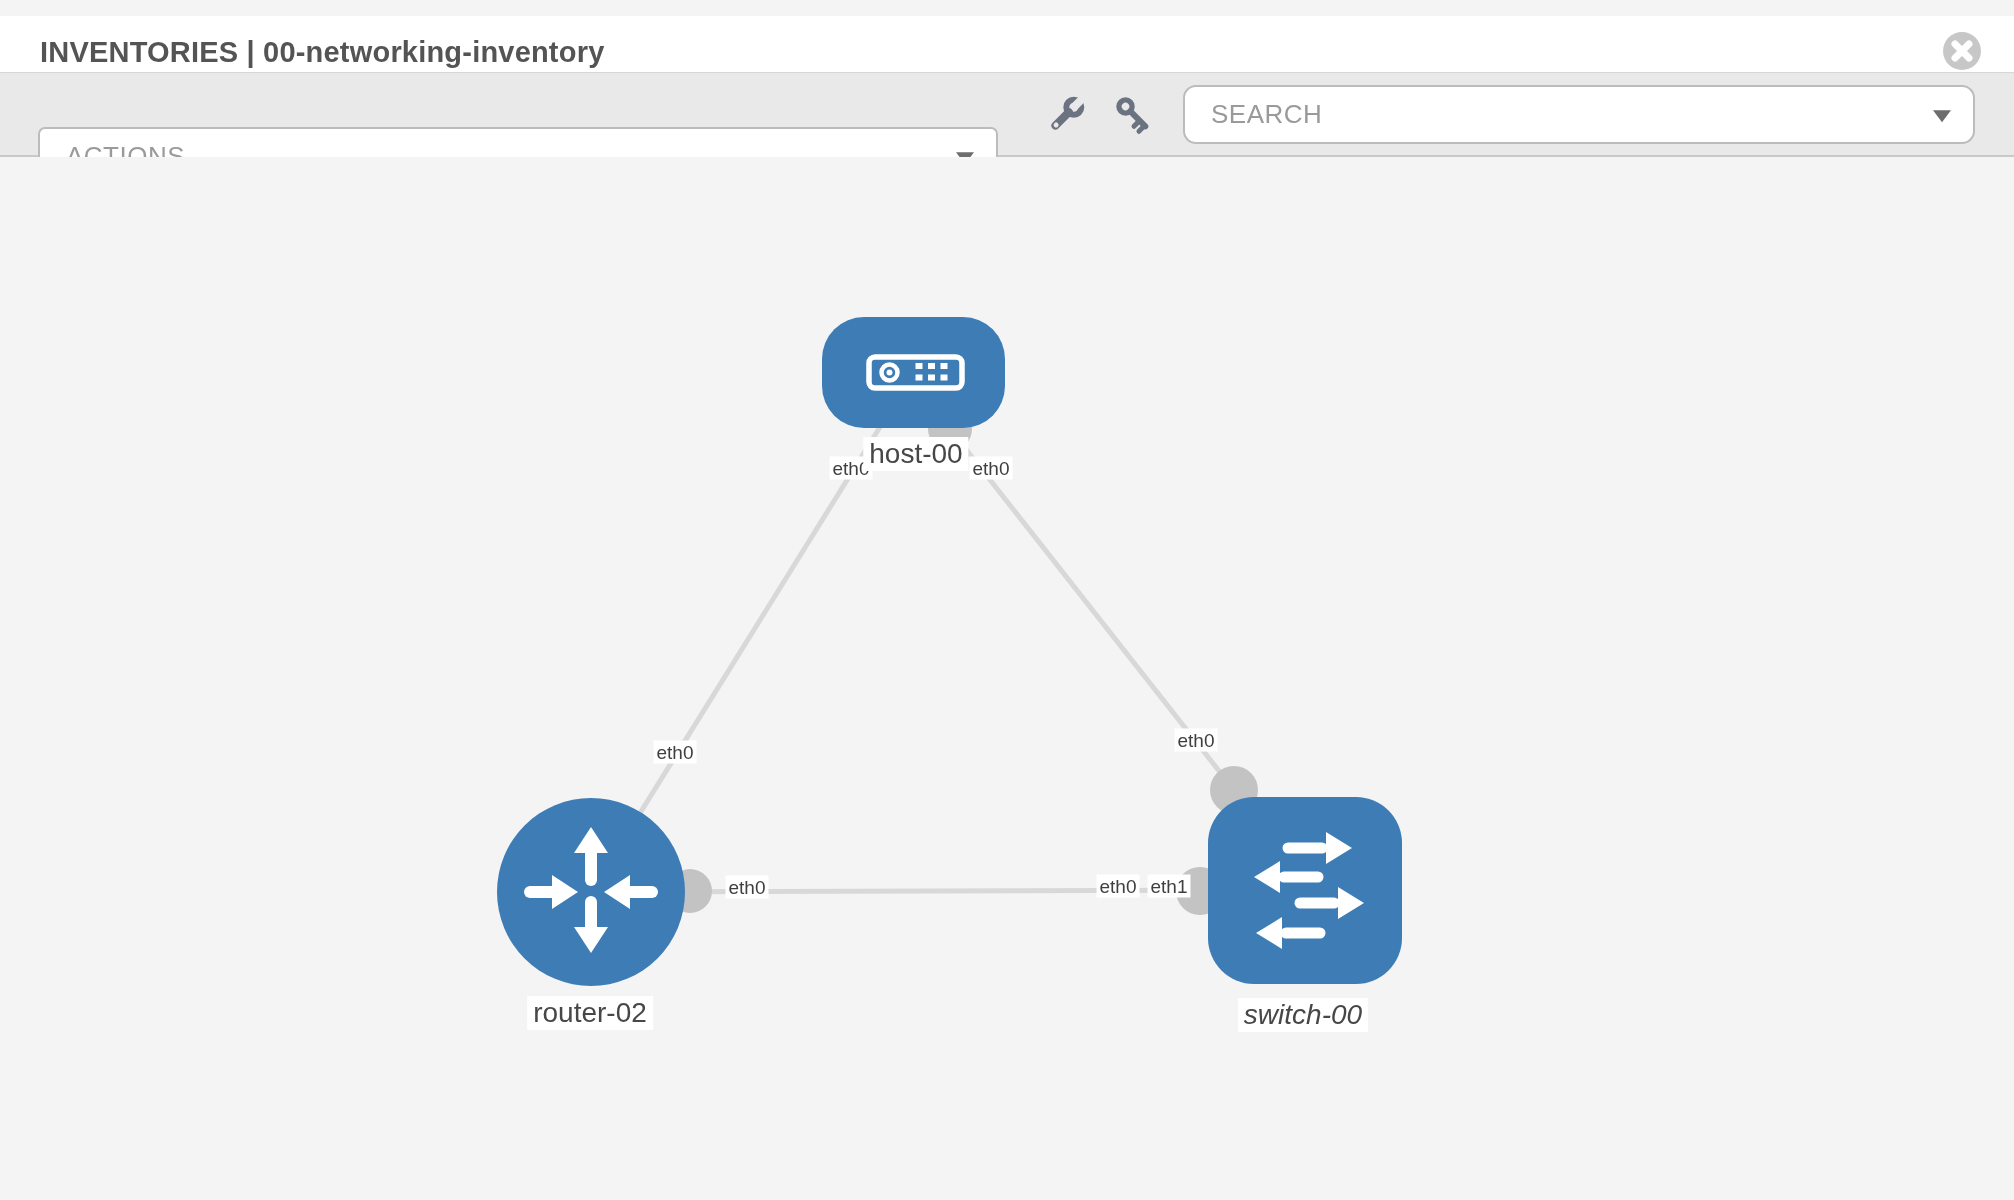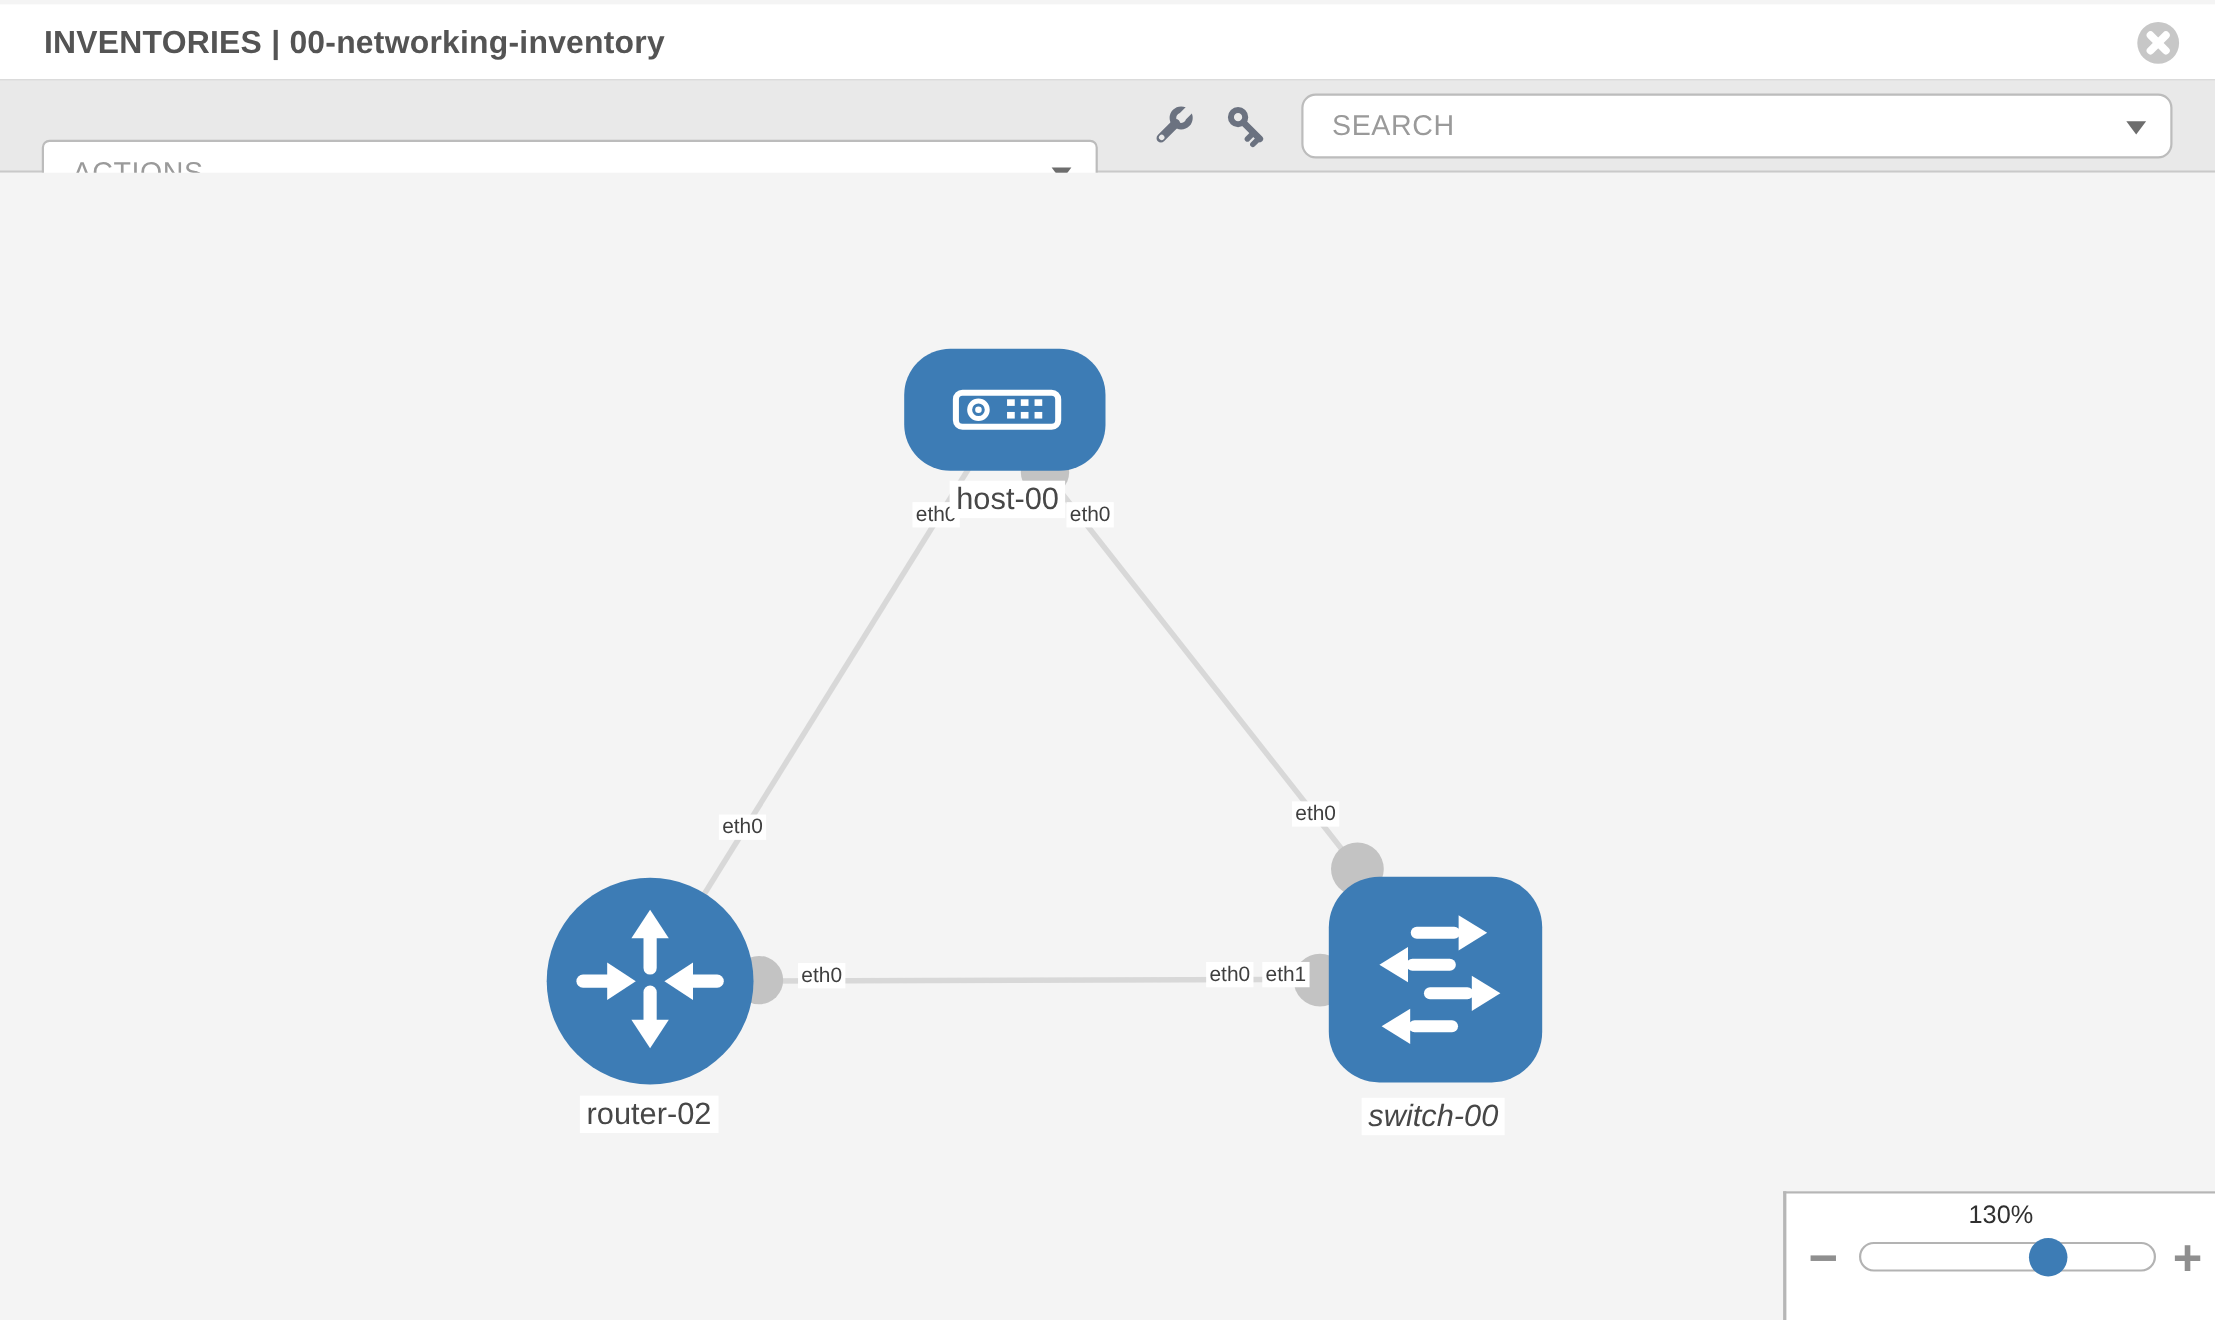--- a/index.html
+++ b/index.html
@@ -11,21 +11,21 @@
     --icon-gray:#6b7280;
   }
   *{box-sizing:border-box;}
   html,body{margin:0;padding:0;}
   body{
     width:2014px;height:1200px;position:relative;overflow:hidden;
     background:var(--canvas-bg);
     font-family:"Liberation Sans","DejaVu Sans",sans-serif;
   }
   
-  .header{position:absolute;left:0;top:4px;width:2014px;height:72px;background:#ffffff;padding-left:19px;}
+  .header{position:absolute;left:0;top:16px;width:2014px;height:72px;background:#ffffff;padding-left:19px;}
   .page-title{
     position:absolute;left:40px;top:50%;transform:translateY(-50%);
     font-size:29px;font-weight:bold;color:#545454;letter-spacing:.2px;white-space:nowrap;
   }
   .close-btn{position:absolute;right:32px;top:15px;width:40px;height:40px;cursor:pointer;border:none;background:transparent;padding:0;}
   
   .toolbar{
     position:absolute;left:0;top:72px;width:2014px;height:85px;
     background:var(--toolbar-bg);
     border-top:1px solid #d6d6d6;border-bottom:2px solid #c9c9c9;
@@ -198,21 +198,13 @@
   <div class="eth-label" style="left:991px;top:311px;">eth0</div>
   <div class="eth-label" style="left:1196px;top:583px;">eth0</div>
   <div class="eth-label" style="left:747px;top:730px;">eth0</div>
   <div class="eth-label" style="left:1118px;top:729px;">eth0</div>
   <div class="eth-label" style="left:1137px;top:729px;margin-left:32px;">eth1</div>
 
   <div class="node-label" style="left:916px;top:297px;">host-00</div>
   <div class="node-label" style="left:590px;top:856px;">router-02</div>
   <div class="node-label" style="left:1303px;top:858px;font-style:italic;">switch-00</div>
 
-  <div class="zoom-panel">
-    <div class="zoom-level">130%</div>
-    <button class="zoom-out">−</button>
-    <div class="zoom-track">
-      <div class="zoom-thumb" style="left: 64%;"></div>
-    </div>
-    <button class="zoom-in">+</button>
-  </div>
 </div>
 
 </body></html>

